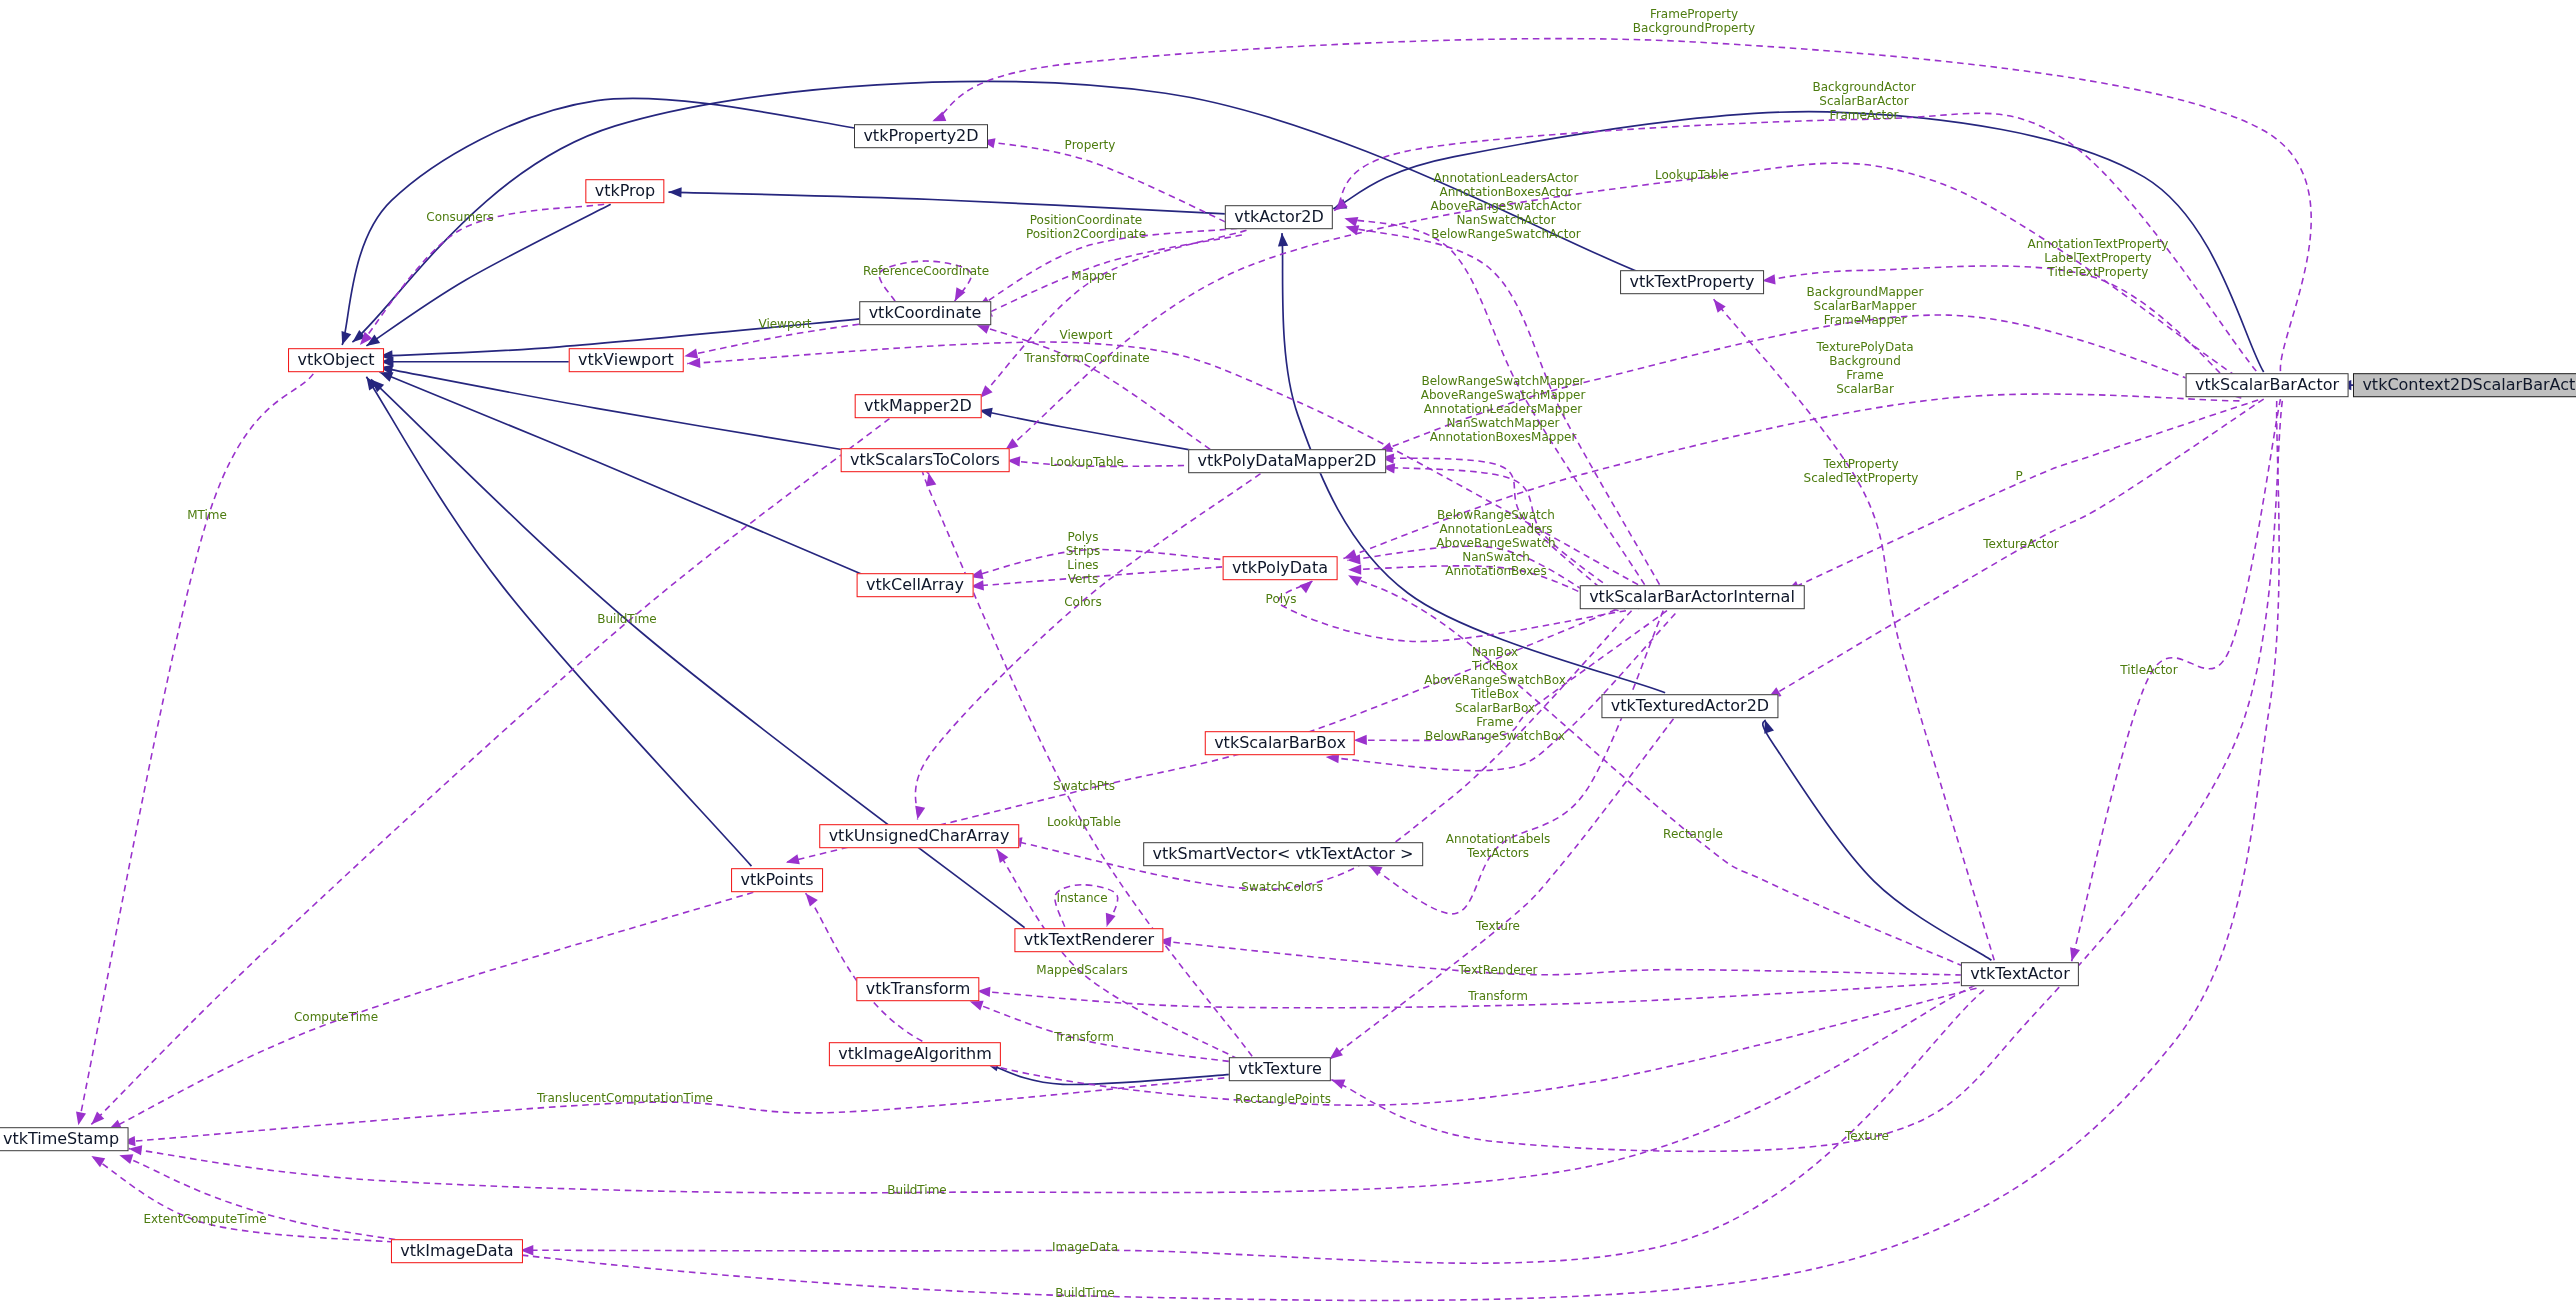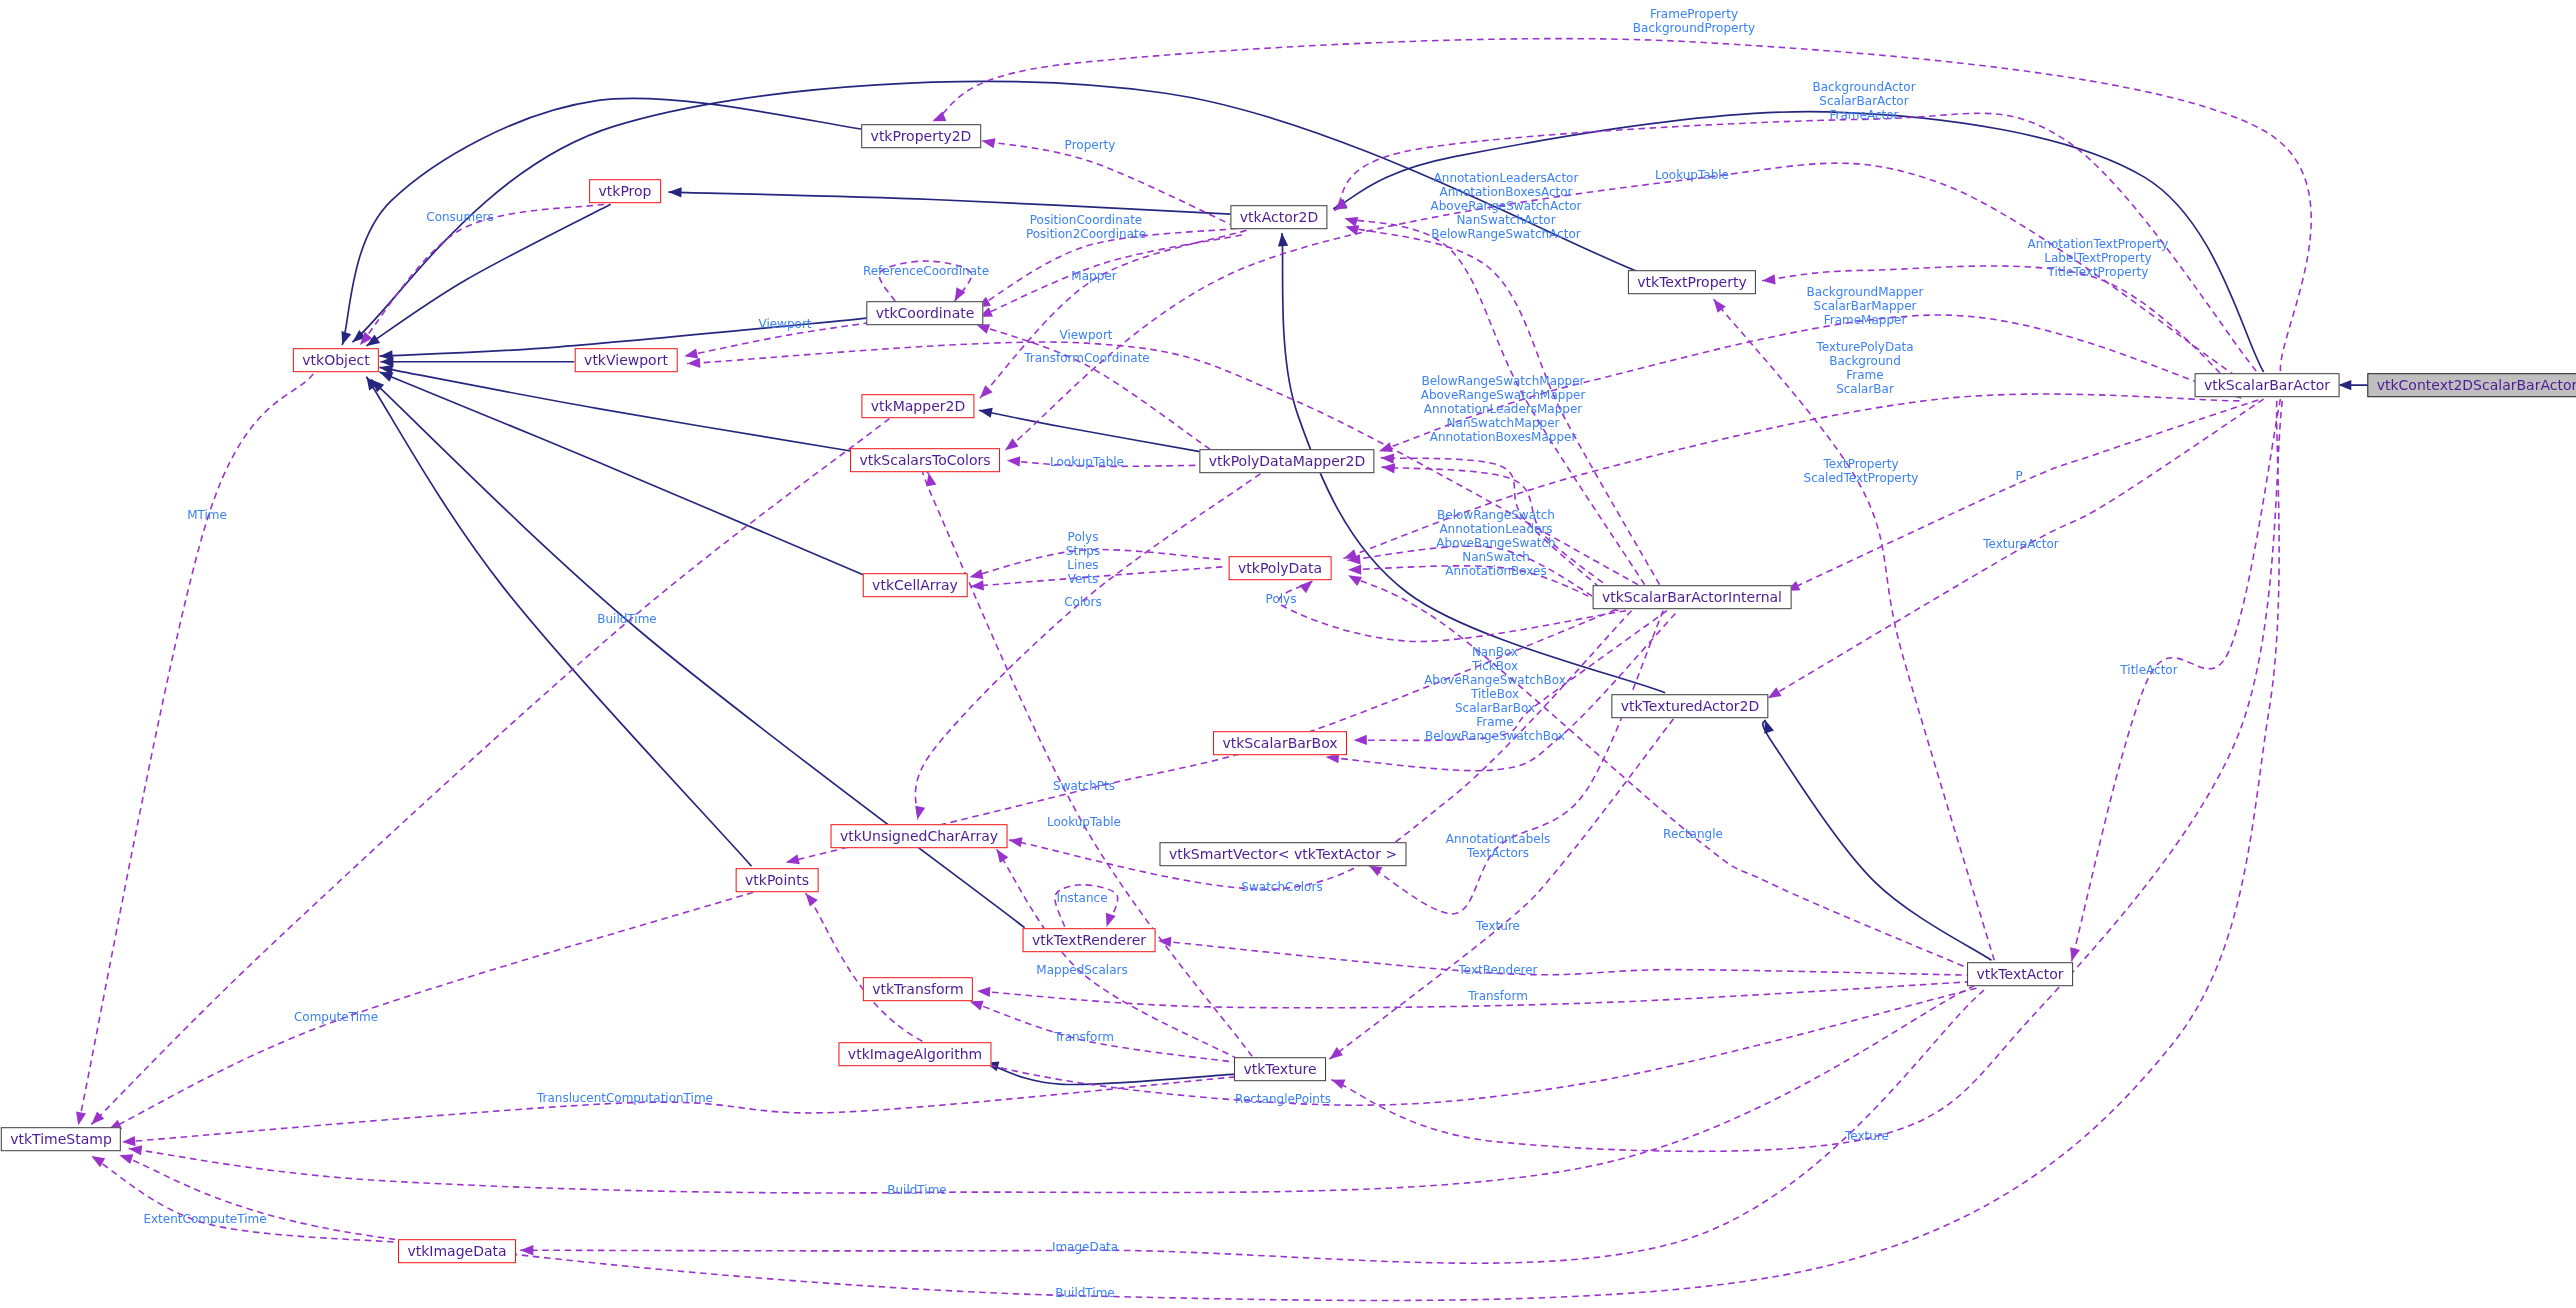--- a/index.html
+++ b/index.html
@@ -5,24 +5,24 @@
   html,body{margin:0;padding:0;background:#ffffff;}
   .stage{position:relative;width:2576px;height:1309px;background:#ffffff;overflow:hidden;
          font-family:"DejaVu Sans", sans-serif;}
   .edges{position:absolute;left:0;top:0;width:2576px;height:1309px;}
   .edges path{fill:none;}
   .edges path.solid{stroke:#26267e;stroke-width:1.8;}
   .edges path.dashed{stroke:#9a32cc;stroke-width:1.7;stroke-dasharray:7 5;}
   .edges polygon.solid{fill:#26267e;}
   .edges polygon.dashed{fill:#9a32cc;}
   .node{position:absolute;transform:translate(-50%,-50%);background:#fff;border:1.5px solid #3a3a3a;
-        color:#4c1d95;font-size:14px;line-height:16px;padding:2.8px 8.4px;white-space:nowrap;z-index:3;}
+        color:#0f172a;font-size:16px;line-height:16px;padding:2.8px 8.4px;white-space:nowrap;z-index:3;}
   .node.red{border-color:#f21111;}
   .node.selected{background:#bfbfbf;border-color:#222;}
-  .elabel{position:absolute;transform:translate(-50%,-50%);color:#3b82f6;font-size:12px;
+  .elabel{position:absolute;transform:translate(-50%,-50%);color:#4d7c0f;font-size:12px;
           line-height:14px;text-align:center;white-space:pre;z-index:2;}
 </style>
 </head>
 <body>
 
 <div class="stage">
   <svg class="edges" viewBox="0 0 2763 1404" xmlns="http://www.w3.org/2000/svg">
       <path d="M2552,413 L2508,413" class="solid"></path>
       <polygon points="2508,413 2522,418.5 2522,407.5" class="solid"></polygon>
       <path d="M2428,399C2406.6666666666665,364.1666666666667 2378,236.5 2300,190C2222,143.5 2083.3333333333335,123.66666666666667 1960,120C1836.6666666666667,116.33333333333333 1648.3333333333333,150.66666666666666 1560,168C1471.6666666666667,185.33333333333334 1451.6666666666667,214.66666666666666 1430,224" class="solid"></path>

